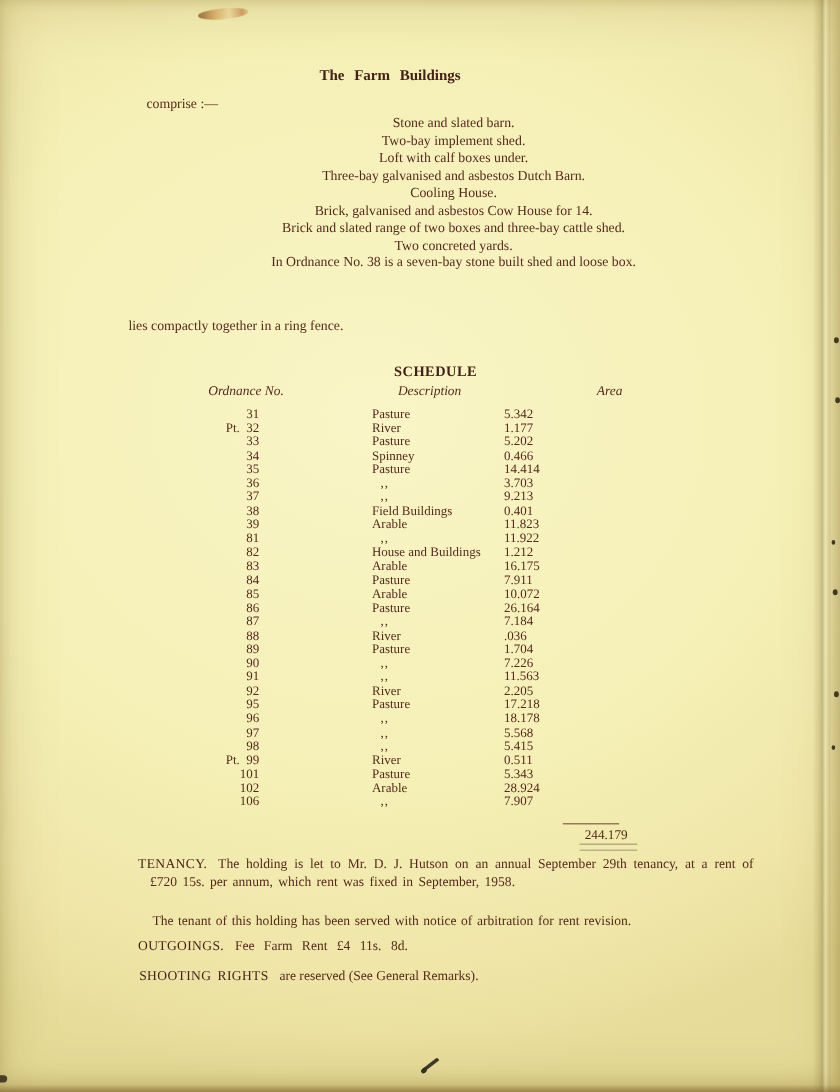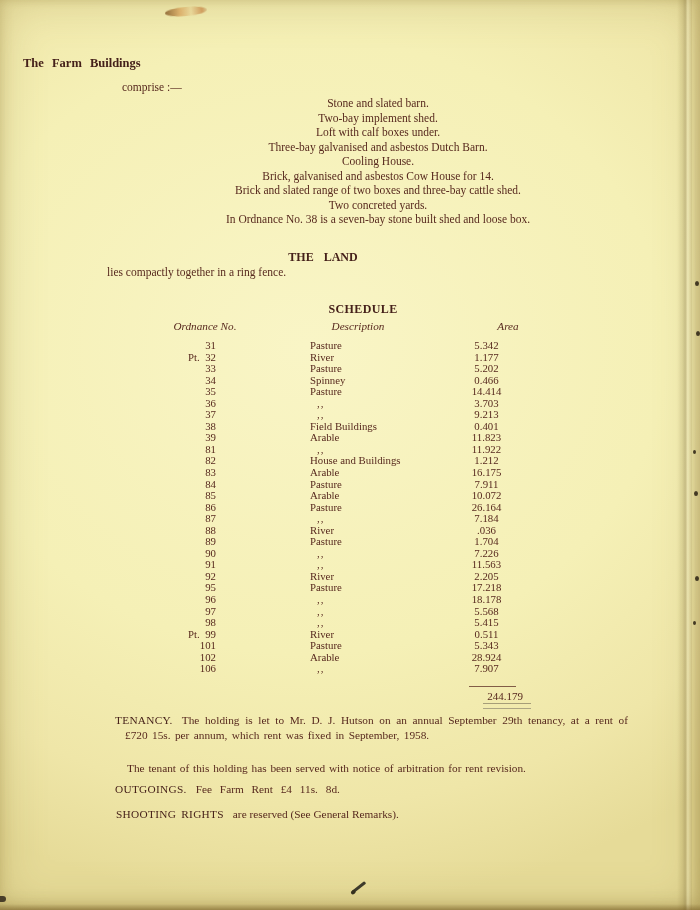--- a/index.html
+++ b/index.html
@@ -12,39 +12,39 @@
     position:relative;width:700px;height:910px;
     background:
       radial-gradient(ellipse 650px 560px at 44% 38%, #f9f5c6 0%, #f5f0b6 55%, #efe6a8 82%, #e6db98 100%);
     box-shadow:
       inset 0 0 46px rgba(150,128,58,.30),
       inset 0 -7px 14px rgba(135,112,45,.28),
       inset -6px 0 10px rgba(150,125,55,.22);
     color:#57291e;
   }
   
-  .title-farm{position:absolute;top:56px;left:0;width:650px;
-    font-weight:bold;font-size:12.5px;word-spacing:5px;color:#45211a;margin-left:23px;}
+  .title-farm{position:absolute;top:56px;left:0;width:650px;text-align:center;
+    font-weight:bold;font-size:12.5px;word-spacing:5px;color:#45211a;}
   .comprise{position:absolute;top:81px;left:122px;font-size:11.5px;}
   .building-list{position:absolute;top:96px;left:118px;font-size:11.5px;line-height:14.5px;width:520px;text-align:center;}
   .title-land{position:absolute;top:250px;left:0;width:646px;text-align:center;
     font-weight:bold;font-size:12px;word-spacing:7px;color:#45211a;}
   .land-text{position:absolute;top:266px;left:107px;font-size:11.5px;}
   .title-schedule{position:absolute;top:302px;left:0;width:726px;text-align:center;
     font-weight:bold;font-size:12px;letter-spacing:.4px;color:#45211a;}
   .hdr{position:absolute;top:320px;width:150px;text-align:center;font-style:italic;font-size:11.2px;}
   .hdr-ord{left:130px;}
   .hdr-desc{left:283px;}
   .hdr-area{left:433px;}
   .sched-rows{position:absolute;top:340px;left:0;width:700px;font-size:10.8px;}
   .srow{position:relative;height:11.55px;line-height:11.5px;}
   .c-ord{position:absolute;left:120px;width:96px;text-align:right;white-space:pre;}
   .c-desc{position:absolute;left:310px;white-space:nowrap;}
   .c-desc.ditto{left:317px;letter-spacing:1px;}
-  .c-area{position:absolute;left:436px;width:101px;text-align:center;}
+  .c-area{position:absolute;left:420px;width:101px;text-align:left;}
   .total-rule1{position:absolute;top:686px;left:469px;width:47px;height:1px;background:#6d4434;opacity:.85;}
   .total{position:absolute;top:690px;left:420px;width:103px;text-align:right;font-size:11px;}
   .total-rule2{position:absolute;top:703px;left:483px;width:48px;height:4px;
     border-top:1px solid #99906f;border-bottom:1px solid #a29a7c;opacity:.85;}
   .tenancy{position:absolute;top:713px;left:115px;width:503px;font-size:11.3px;line-height:15.3px;
     text-align:justify;padding-left:10px;text-indent:-10px;word-spacing:1.6px;}
   .lbl{font-weight:normal;color:#47221a;margin-right:9px;letter-spacing:.3px;}
   .ten-line2{position:absolute;top:747px;left:125px;font-size:11.3px;word-spacing:1px;}
   .ten-line3{position:absolute;top:762px;left:127px;font-size:11.3px;word-spacing:1px;}
   .outgoings{position:absolute;top:783px;left:115px;font-size:11.3px;}
@@ -91,21 +91,20 @@
       <div>Two-bay implement shed.</div>
       <div>Loft with calf boxes under.</div>
       <div>Three-bay galvanised and asbestos Dutch Barn.</div>
       <div>Cooling House.</div>
       <div>Brick, galvanised and asbestos Cow House for 14.</div>
       <div>Brick and slated range of two boxes and three-bay cattle shed.</div>
       <div>Two concreted yards.</div>
       <div>In Ordnance No. 38 is a seven-bay stone built shed and loose box.</div>
     </div>
 
-  <div class="title-land">THE LAND</div>
   <div class="land-text">lies compactly together in a ring fence.</div>
 
   <div class="title-schedule">SCHEDULE</div>
   <div class="hdr hdr-ord">Ordnance No.</div>
   <div class="hdr hdr-desc">Description</div>
   <div class="hdr hdr-area">Area</div>
   <div class="sched-rows">
       <div class="srow">
         <div class="c-ord">31</div>
         <div class="c-desc">Pasture</div>

